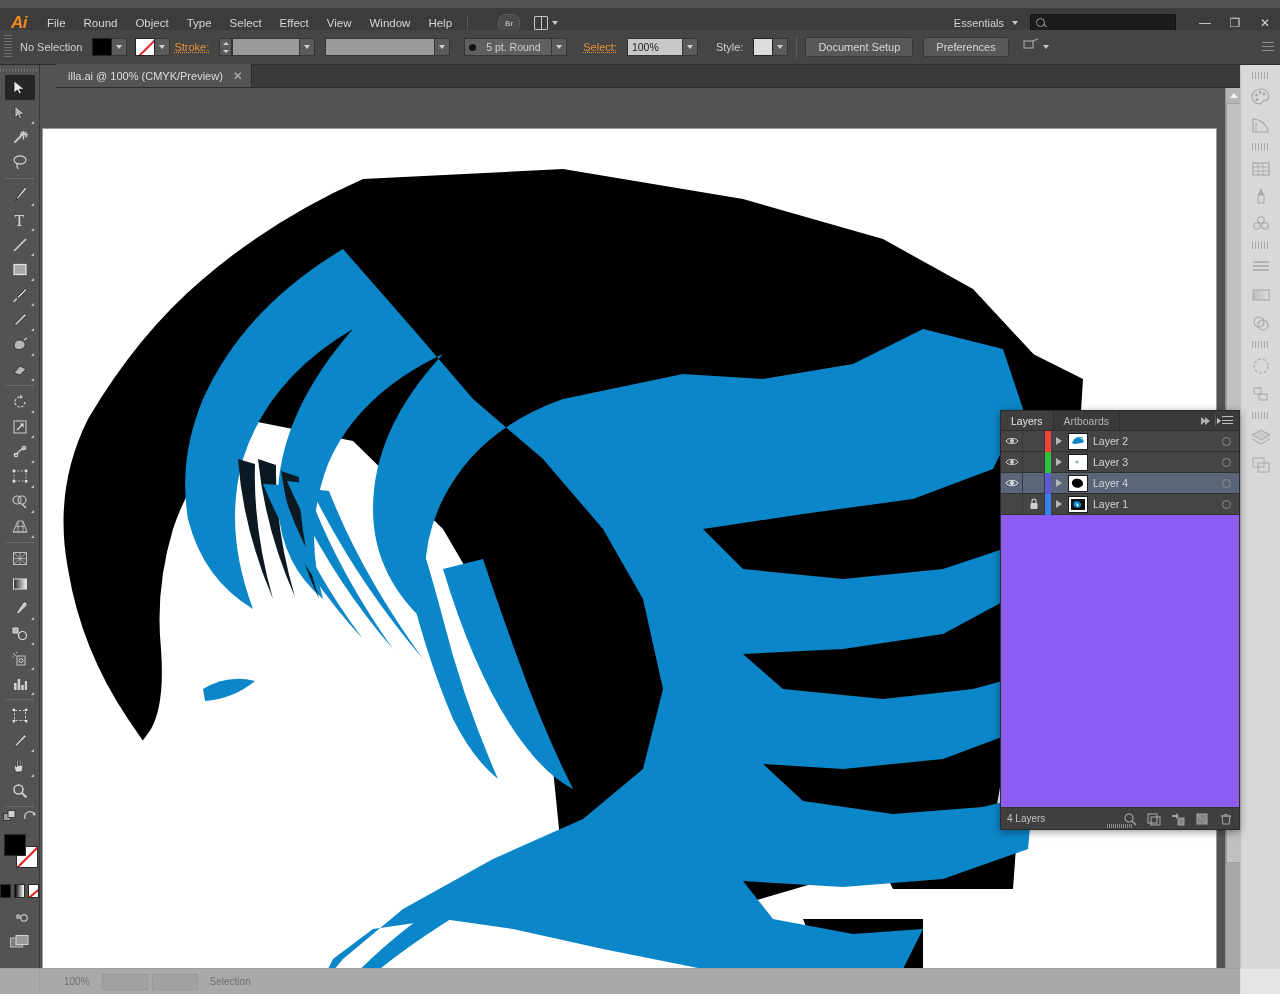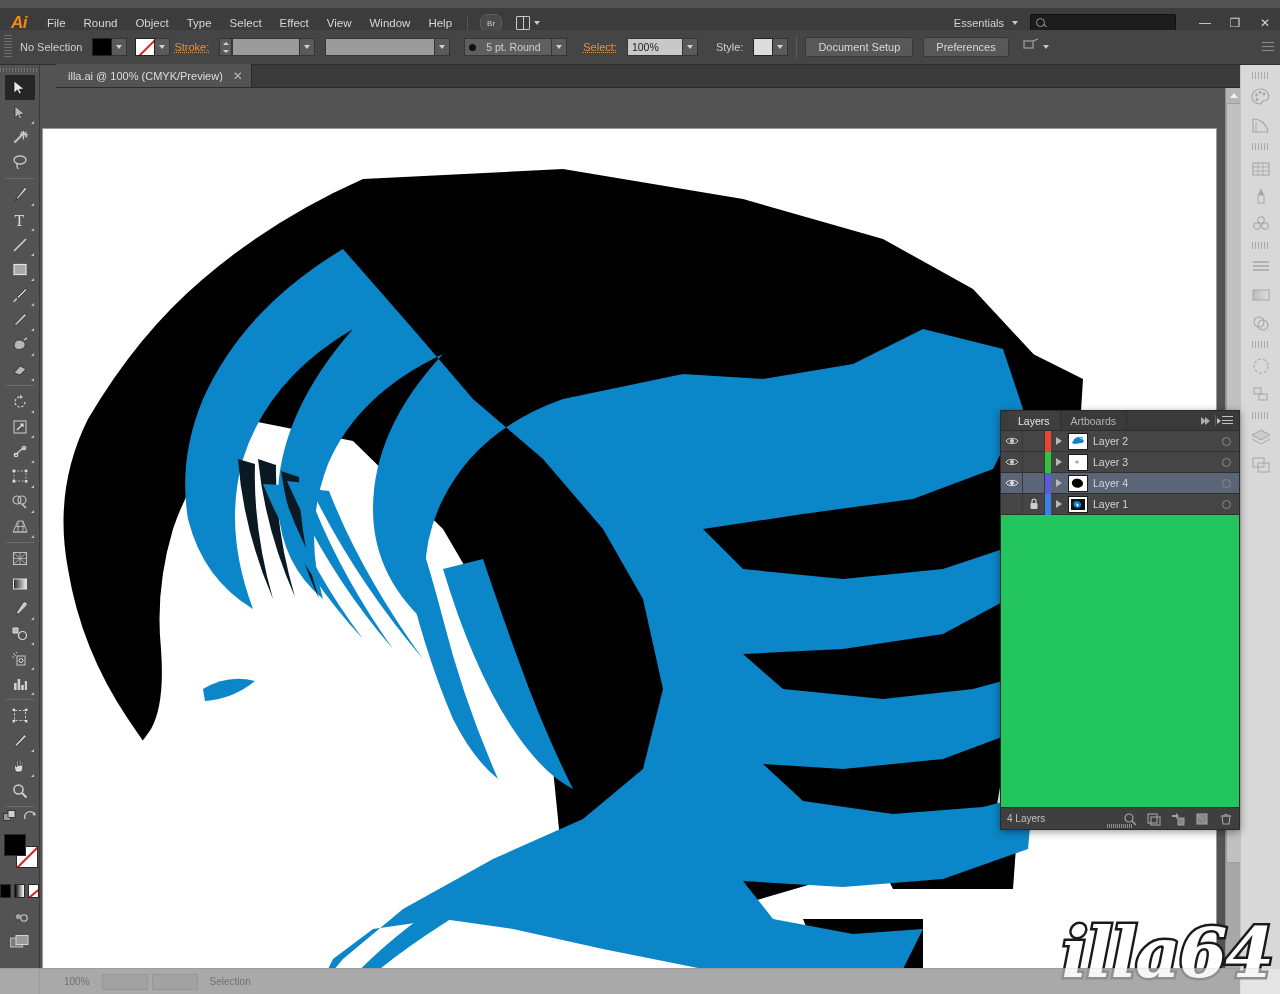--- a/index.html
+++ b/index.html
@@ -24,21 +24,21 @@
   }
   .menu-item {
     padding: 0 9px; height: 30px; line-height: 30px;
     font-size: 11.5px; color: #d6d6d6; cursor: default;
   }
   .menu-sep { width: 1px; height: 16px; background: #555; margin: 0 6px; }
   .br-btn {
     width: 22px; height: 18px; background: #4a4a4a; border: 1px solid #5c5c5c;
     border-radius: 7px; font-size: 8px; color: #cfcfcf;
     display: flex; align-items: center; justify-content: center;
-    margin-left: 6px;
+    margin-left: 24px;
   }
   .arrange-btn {
     width: 24px; height: 18px; margin-left: 14px; position: relative;
     display: flex; align-items: center;
   }
   .arrange-grid {
     width: 17px; height: 14px; border: 1.4px solid #c9c9c9; border-radius: 1px;
     display: flex;
   }
   .arrange-grid i { display: block; border-right: 1.4px solid #c9c9c9; }
@@ -244,38 +244,38 @@
     display: flex; flex-direction: column;
   }
   .lp-tabs {
     height: 20px; background: #3a3a3a; display: flex; align-items: stretch;
     border-bottom: 1px solid #2e2e2e;
   }
   .lp-tab {
     padding: 0 10px; display:flex; align-items:center; font-size: 10.5px; color: #b5b5b5;
     border-right: 1px solid #2e2e2e;
   }
-  .lp-tab.active { background: #3f3f3f; color: #e6e6e6; margin-left: 7px; }
+  .lp-tab.active { background: #3f3f3f; color: #e6e6e6; }
   .lp-tabs-right { margin-left: auto; display: flex; align-items: center; gap: 6px; padding-right: 6px; }
   .dbl-arrow { display:flex; }
   .dbl-arrow i {
     width:0;height:0;border-top:4px solid transparent;border-bottom:4px solid transparent;
     border-left:5px solid #adadad; margin-right:-1px;
   }
   .lp-vsep { width:1px; height:11px; background:#5e5e5e; }
   .lp-menu { width: 11px; height: 9px; position: relative; }
   .lp-menu i { position:absolute; right:0; height:1.3px; background:#c0c0c0; }
   .lp-menu i:nth-child(1){top:0;width:11px;}
   .lp-menu i:nth-child(2){top:3.5px;width:11px;}
   .lp-menu i:nth-child(3){top:7px;width:11px;}
   .lp-menu::before {
     content:''; position:absolute; left:-5px; top:2px; width:0;height:0;
     border-top:3px solid transparent;border-bottom:3px solid transparent;border-left:4px solid #c0c0c0;
   }
-  .lp-list { flex: 1; background: #22c55e; overflow: hidden; }
+  .lp-list { flex: 1; background: #8b5cf6; overflow: hidden; }
   .layer-row {
     height: 21px; display: flex; align-items: center;
     border-bottom: 1px solid #303030; background: #454545;
     font-size: 10.5px; color: #d5d5d5;
   }
   .layer-row.selected { background: #5a6578; }
   .lr-eye {
     width: 22px; height: 21px; display:flex; align-items:center; justify-content:center;
     border-right: 1px solid #383838;
   }
@@ -1009,21 +1009,20 @@
           <svg width="14" height="14" viewBox="0 0 14 14">
             <path d="M3 4 h8 l-1 8 h-6Z" fill="none" stroke="#c4c4c4" stroke-width="1.1"></path>
             <path d="M2 4 h10 M5.5 2.5 h3" stroke="#c4c4c4" stroke-width="1.1"></path>
           </svg>
         </div>
       </div>
     </div>
     <div class="lp-resize"></div>
   </div>
 
-  <div class="watermark">illa64</div>
 
   <div class="statusbar">
     <div class="sb-item">100%</div>
     <div class="sb-box"></div>
     <div class="sb-box"></div>
     <div class="sb-item">Selection</div>
   </div>
 
 </div>
 

